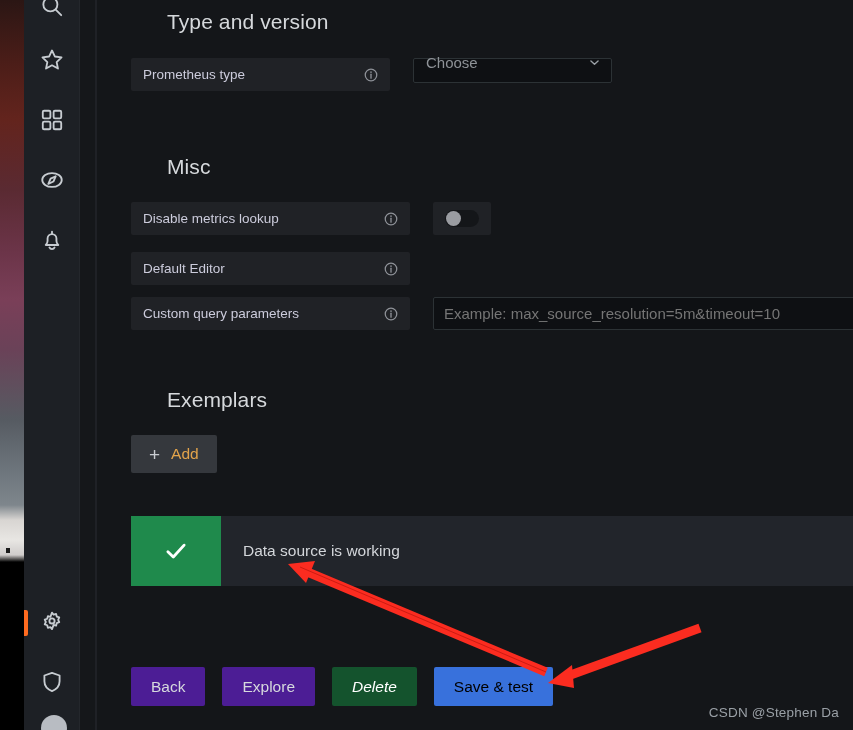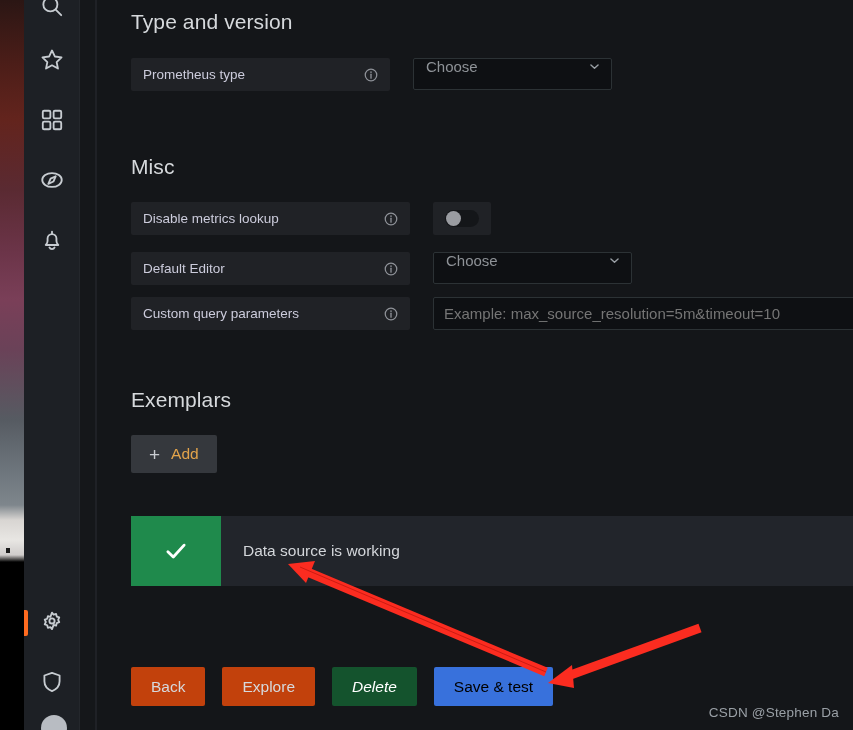--- a/index.html
+++ b/index.html
@@ -114,20 +114,21 @@
     background: #141619;
     overflow: hidden;
   }
 
   .section-title {
     position: absolute;
     color: #d6d9dc;
     font-size: 21px;
     font-weight: 400;
     letter-spacing: 0.1px;
+    margin-left: 36px;
   }
 
   
   .field-row {
     position: absolute;
     display: flex;
     align-items: stretch;
     gap: 16px;
   }
   .field-label {
@@ -151,21 +152,21 @@
   }
   .info-ico circle { fill: none; stroke: #b4b8bf; stroke-width: 1.4; }
   .info-ico line   { stroke: #b4b8bf; stroke-width: 1.5; stroke-linecap: round; }
   .info-ico .dot   { fill: #b4b8bf; stroke: none; }
 
   
   .select-ctl {
     background: #0e1013;
     border: 1px solid #2c3235;
     border-radius: 2px;
-    height: 32px;
+    height: 25px;
     display: flex;
     align-items: center;
     justify-content: space-between;
     padding: 0 10px 16px 12px;
     color: #8e9297;
     font-size: 15px;
     cursor: pointer;
   }
   .chev {
     width: 13px; height: 13px;
@@ -260,21 +261,21 @@
   .btn {
     border: none;
     border-radius: 2px;
     height: 39px;
     padding: 0 20px;
     font-size: 15.5px;
     font-family: inherit;
     cursor: pointer;
     display: flex; align-items: center; justify-content: center;
   }
-  .btn-secondary { background: #c2410c; color: #d6d9dd; }
+  .btn-secondary { background: #4c1d95; color: #d6d9dd; }
   .btn-danger    { background: #14532d; color: #ffffff; font-style: italic; }
   .btn-primary   { background: #3871dc; color: #000000; }
 
   
   .watermark {
     position: absolute;
     right: 14px; bottom: 10px;
     color: #9aa0a6;
     font-size: 13.5px;
     letter-spacing: 0.2px;
@@ -390,21 +391,21 @@
           <line x1="8" y1="7.1" x2="8" y2="11.6"></line>
         </svg>
       </div>
       <div class="toggle-wrap" style="margin-left:7px;">
         <div class="toggle">
           <div class="knob"></div>
         </div>
       </div>
     </div>
 
-    <div class="field-row" style="left:34px; top:252px;">
+    <div class="field-row" style="left:34px; top:252px;flex-direction:column;">
       <div class="field-label" style="width:279px;">
         <span class="ltext">Default Editor</span>
         <svg class="info-ico" viewBox="0 0 16 16">
           <circle cx="8" cy="8" r="6.6"></circle>
           <circle class="dot" cx="8" cy="4.8" r="0.95"></circle>
           <line x1="8" y1="7.1" x2="8" y2="11.6"></line>
         </svg>
       </div>
       <div class="select-ctl" style="width:199px; margin-left:7px;">
         <span>Choose</span>

